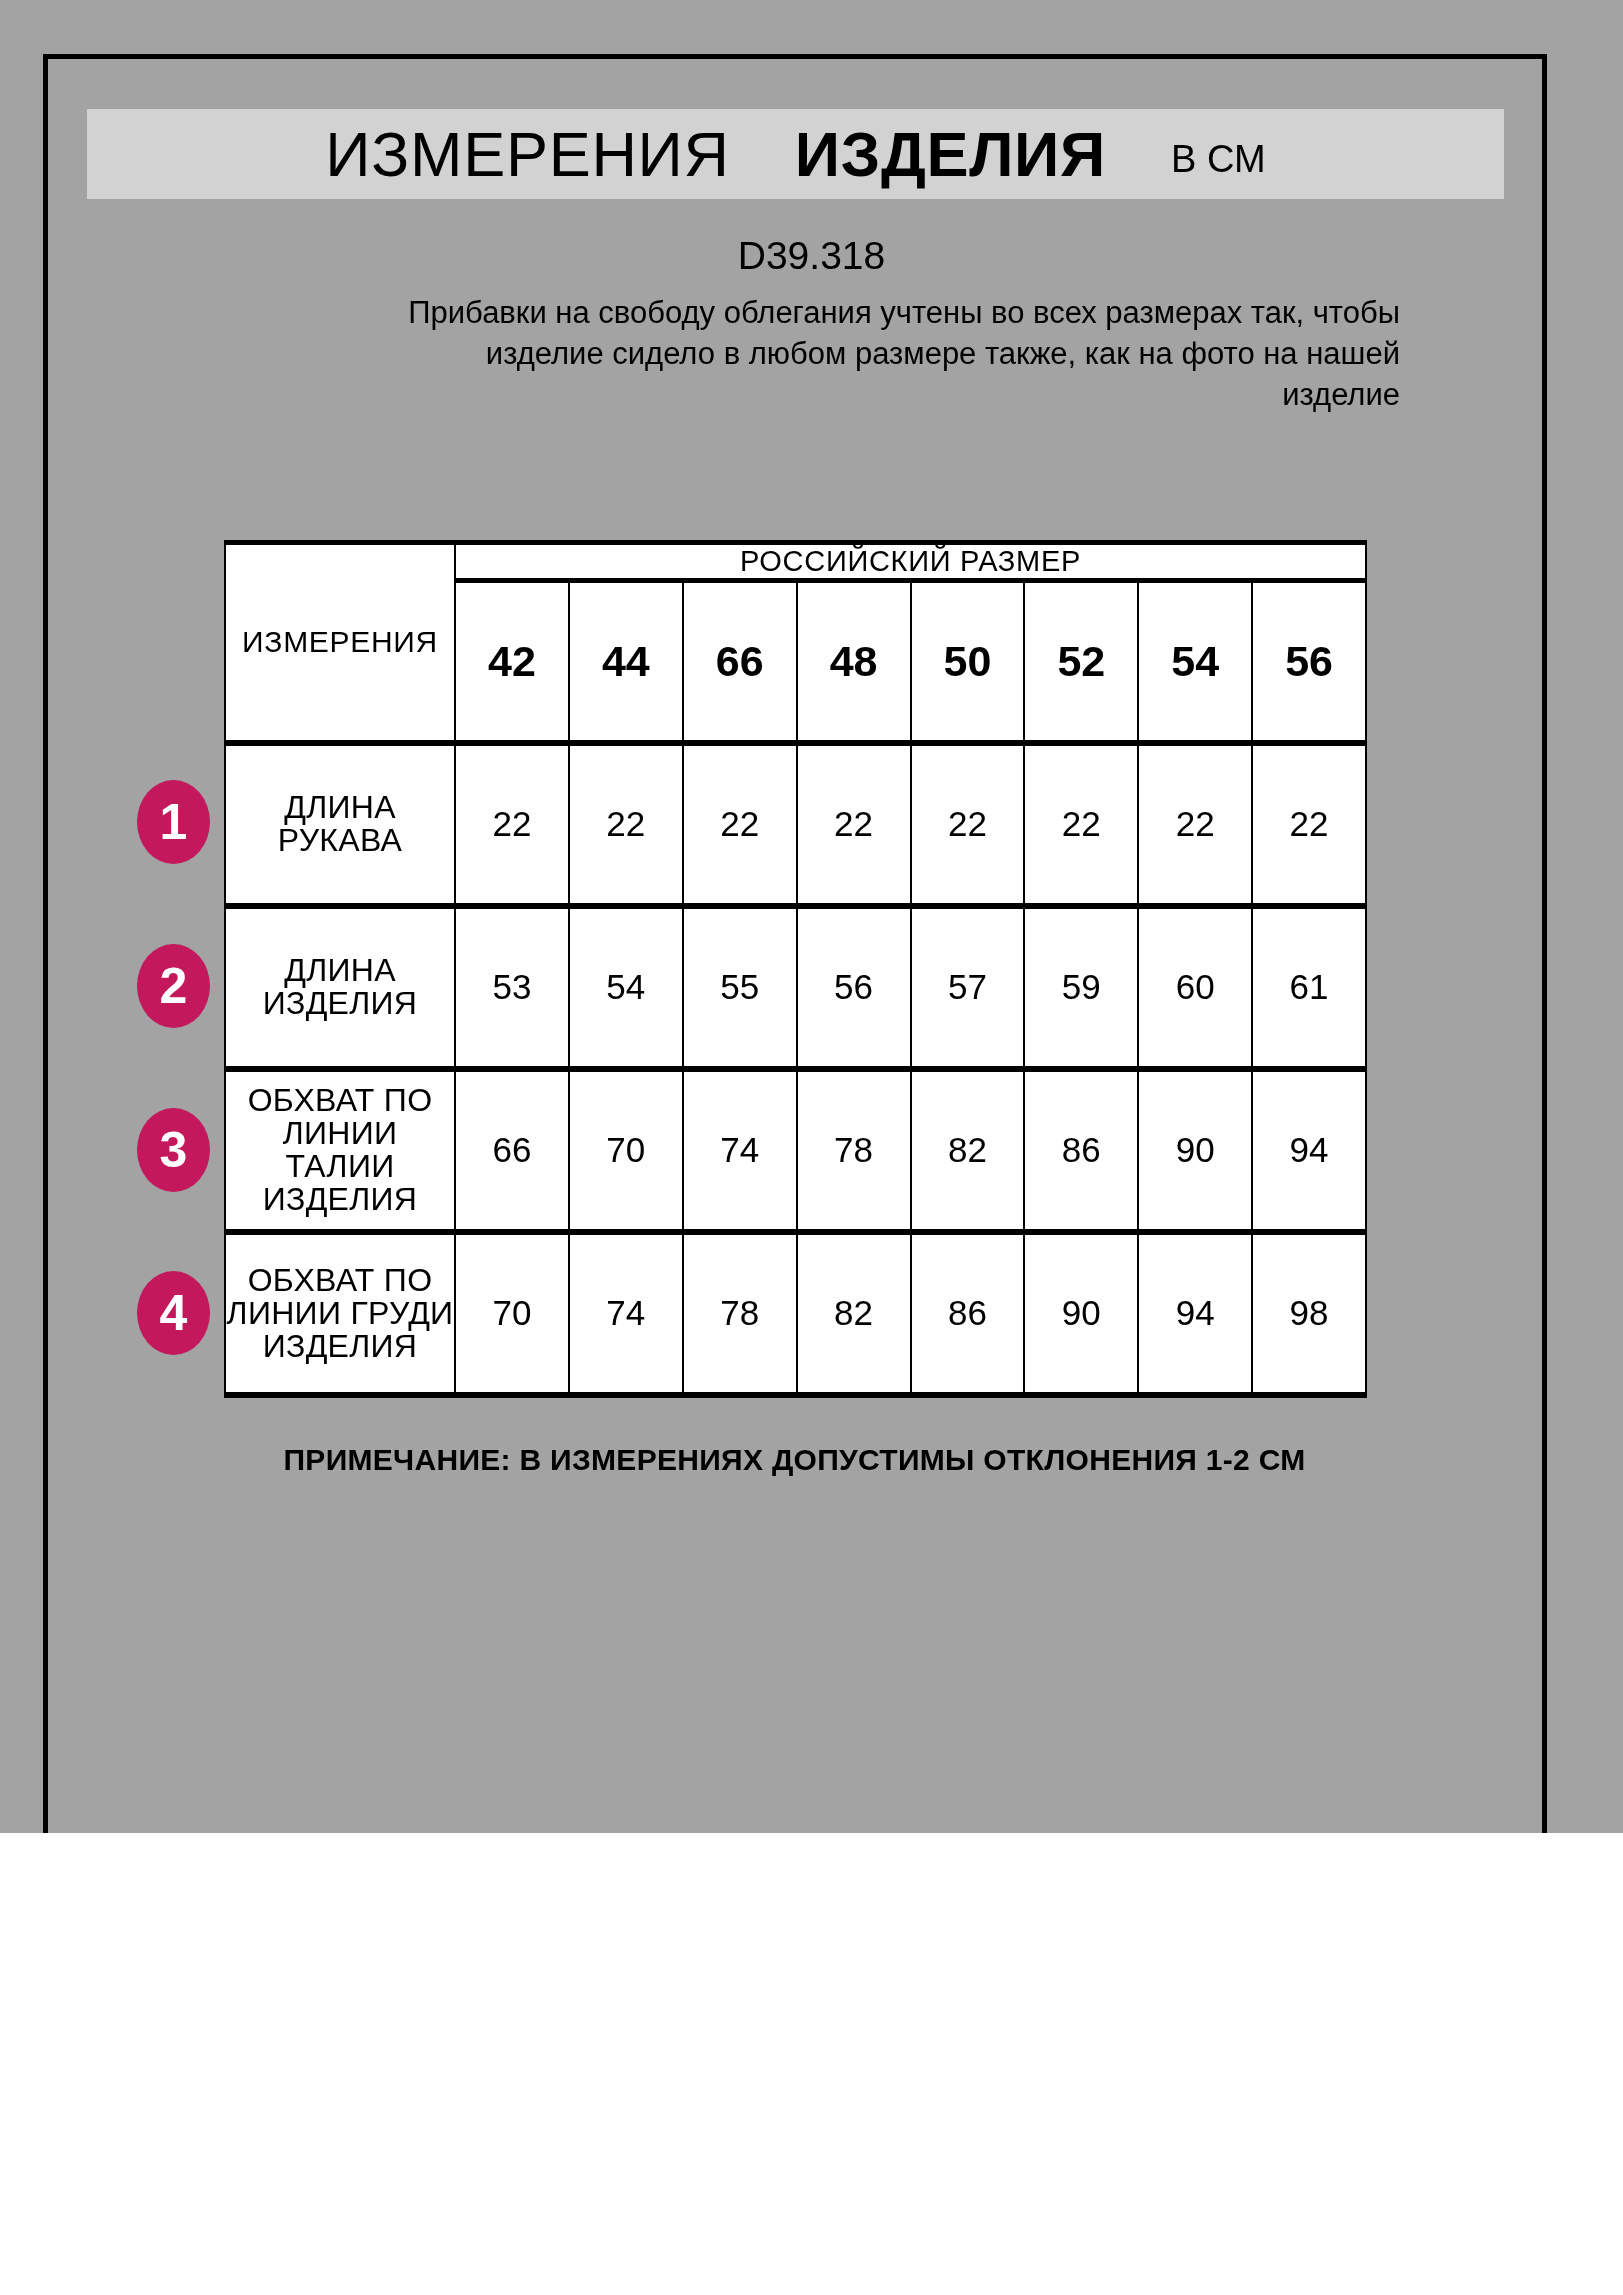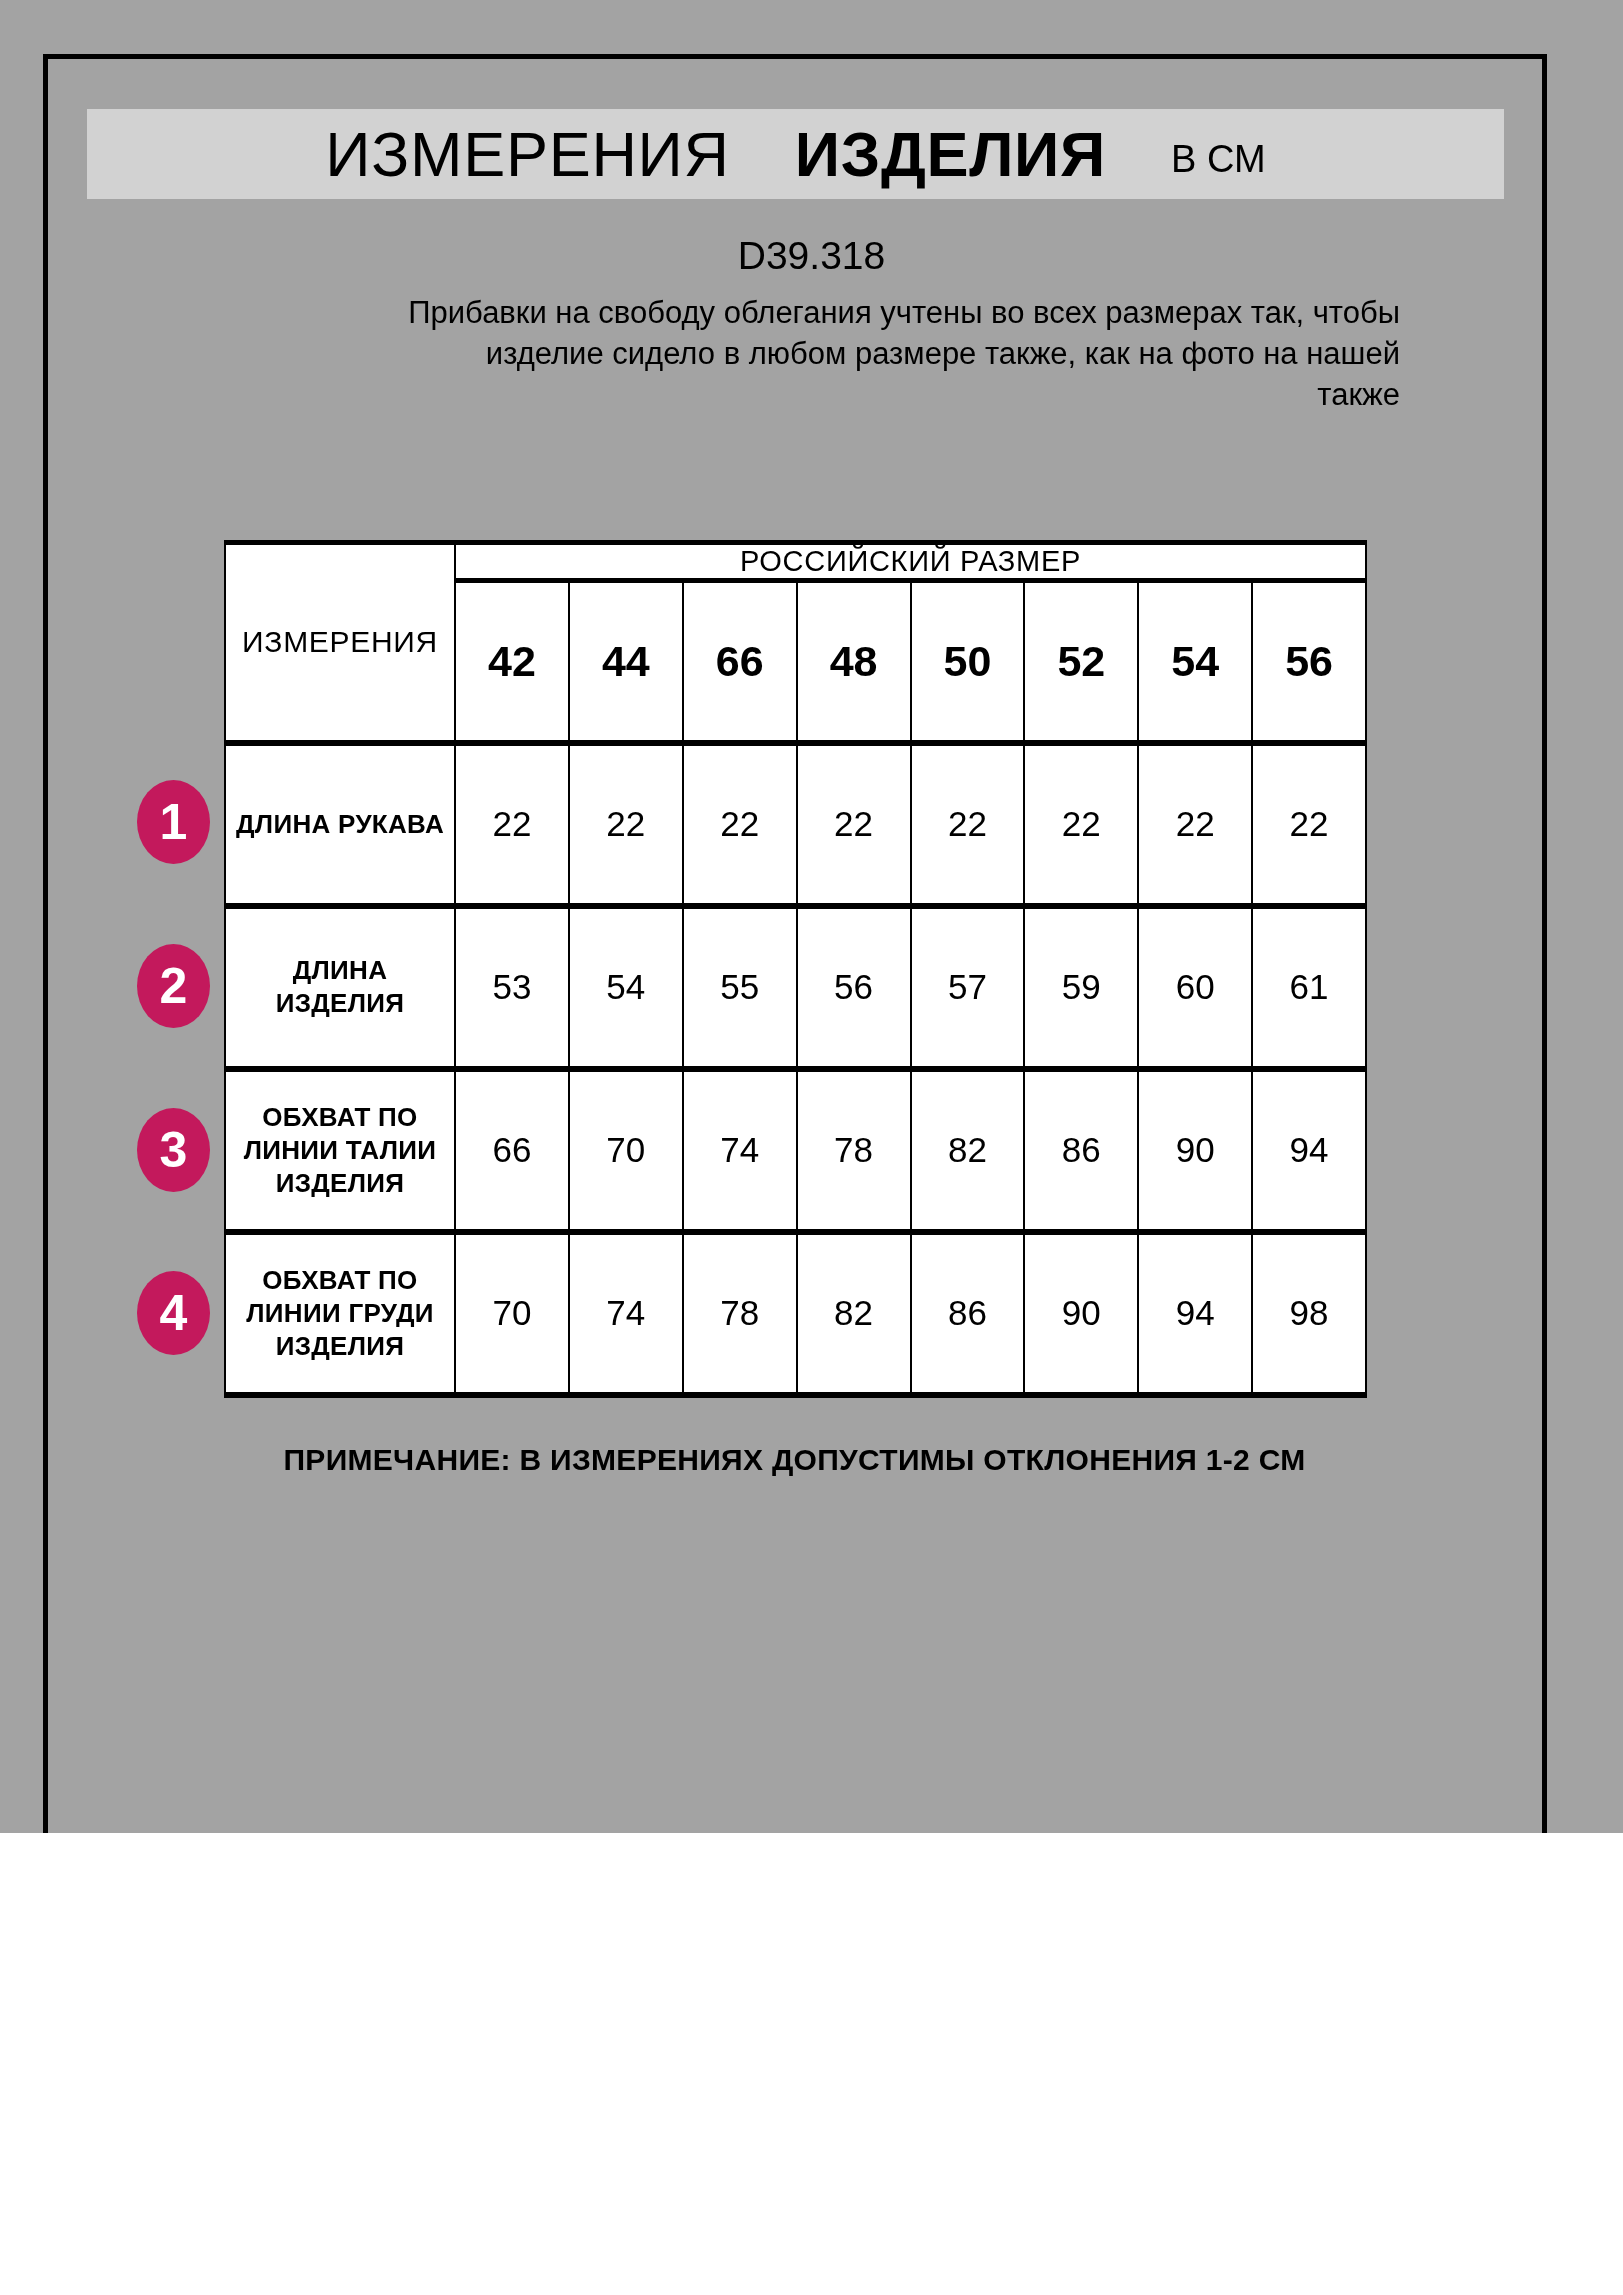--- a/index.html
+++ b/index.html
@@ -38,21 +38,21 @@
   tr.r-group{height:34px;}
   tr.r-sizes{height:162px;}
   tr.r-data{height:163px;}
   tr.r-group th, tr.r-group td{border-top-width:5.9px;}
   th.group{font-size:29px;font-weight:400;letter-spacing:0.7px;}
   td.corner{font-size:30px;font-weight:400;letter-spacing:0.7px;}
   tr.r-sizes th{border-top-width:5.2px;font-size:43px;font-weight:700;}
   tr.r-data td{border-top-width:6.5px;}
   tr.r-data:last-child td{border-bottom-width:6.5px;}
   td.rowlabel{
-    font-size:26px;font-weight:700;line-height:33px;
+    font-size:32px;font-weight:400;line-height:33px;
     white-space:pre-line;letter-spacing:0.3px;
   }
   td.val{font-size:35px;font-weight:400;}
   .marker{
     position:absolute;left:137px;width:73px;height:84px;border-radius:50%;
     background:var(--marker_accent,#c3195c);color:#fff;
     display:flex;align-items:center;justify-content:center;
     font-size:50px;font-weight:700;
   }
   .m1{top:780px;} .m2{top:944px;} .m3{top:1108px;} .m4{top:1271px;}
@@ -72,21 +72,21 @@
     <span class="t1">ИЗМЕРЕНИЯ</span>
     <span class="t2">ИЗДЕЛИЯ</span>
     <span class="t3">В СМ</span>
   </div>
 
   <div class="article">D39.318</div>
 
   <div class="desc">
     <div>Прибавки на свободу облегания учтены во всех размерах так, чтобы</div>
     <div>изделие сидело в любом размере также, как на фото на нашей</div>
-    <div>также</div>
+    <div>изделие</div>
   </div>
 
   <table class="size-table">
     <colgroup>
       <col style="width:230px">
       <col>
         <col>
         <col>
         <col>
         <col>

